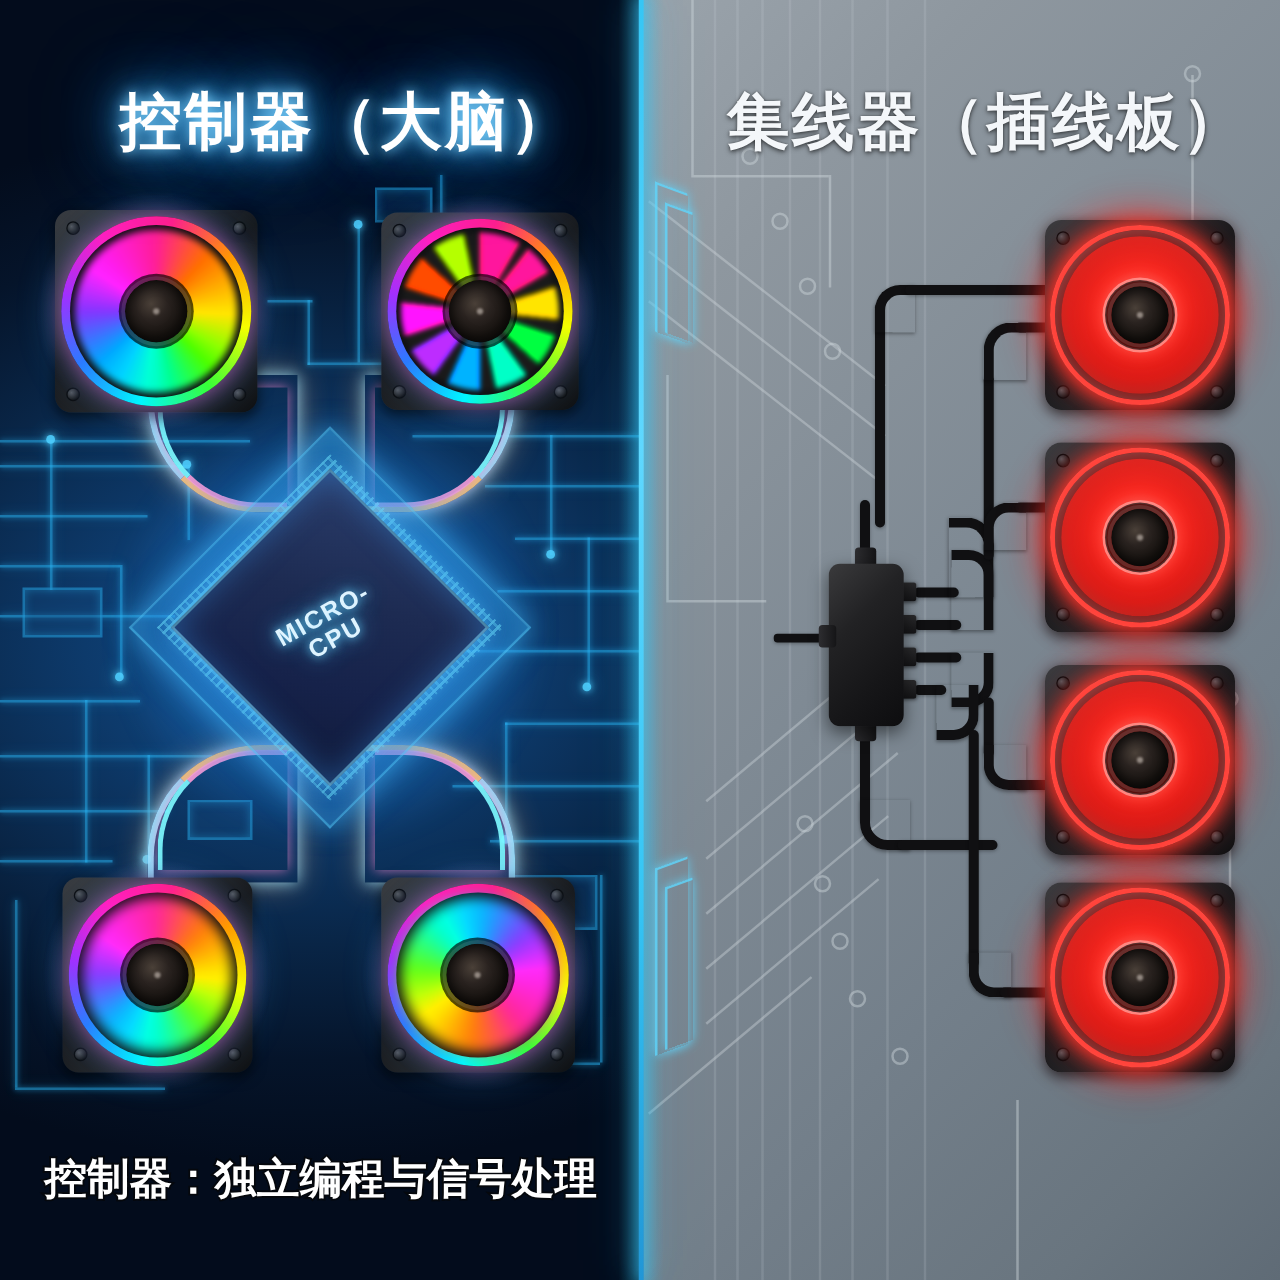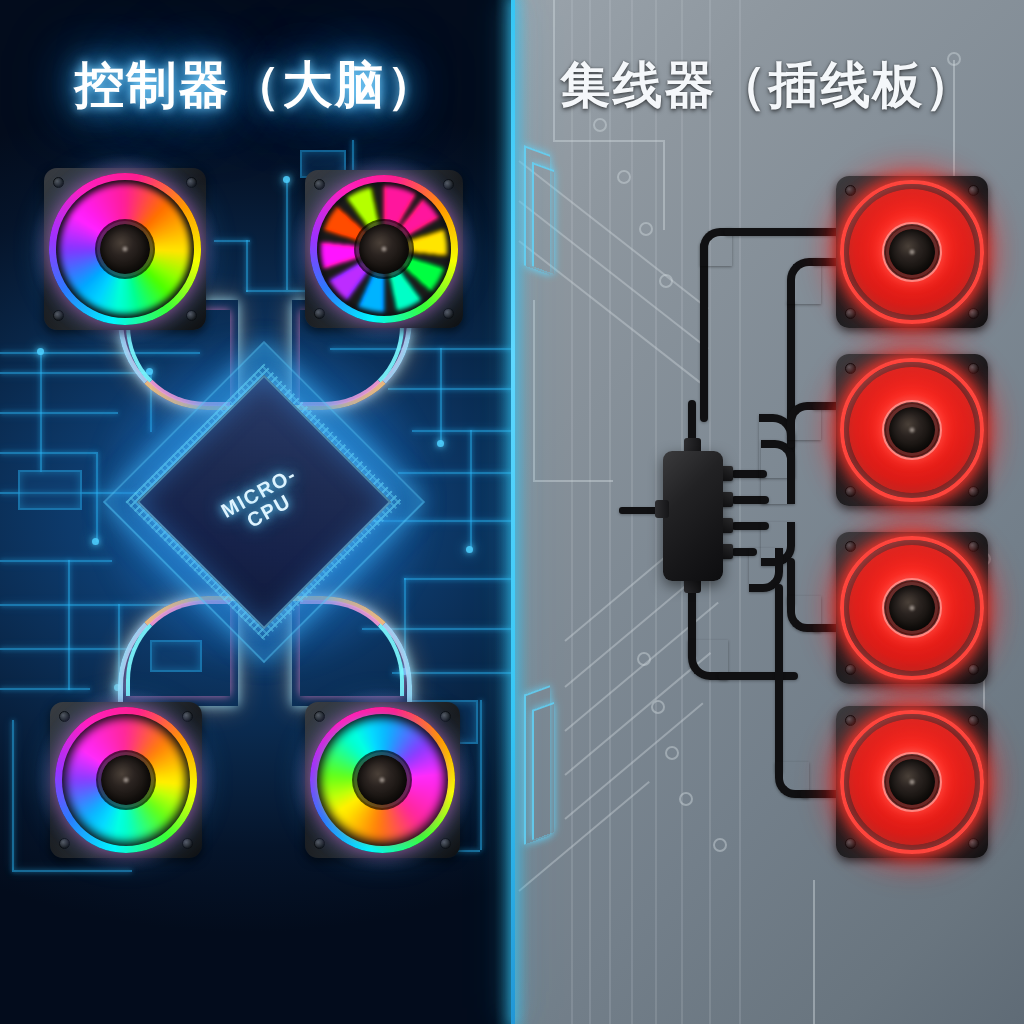--- a/index.html
+++ b/index.html
@@ -38,21 +38,21 @@
   
   #divider{position:absolute;left:511px;top:0;width:4px;height:1024px;
            background:linear-gradient(180deg,#35c6f5,#5fd8ff 35%,#35c6f5 70%,#2196d6);
            box-shadow:0 0 10px #35c6f5,0 0 26px rgba(53,198,245,.85),0 0 48px rgba(53,198,245,.45);z-index:40;}
   #divider-glow{position:absolute;left:495px;top:0;width:36px;height:1024px;z-index:39;
            background:linear-gradient(90deg,rgba(53,198,245,0),rgba(53,198,245,.35),rgba(53,198,245,0));}
   .dchev{position:absolute;border-left:2px solid #5fd8ff;border-top:2px solid #5fd8ff;opacity:.8;
          box-shadow:0 0 8px #5fd8ff;z-index:41;}
 
   
-  .title{position:absolute;top:52px;font-size:50px;font-weight:bold;letter-spacing:2px;white-space:nowrap;z-index:60;}
+  .title{position:absolute;top:64px;font-size:50px;font-weight:bold;letter-spacing:2px;white-space:nowrap;z-index:60;margin-left:21px;}
   #title-left{left:0;width:513px;text-align:center;color:#ffffff;
      text-shadow:0 0 10px #7fd4ff,0 0 26px #36a9f0,0 0 46px #1e7ed0,0 0 70px rgba(30,126,208,.7);}
   #title-right{left:513px;width:511px;text-align:center;color:#f4f7fa;
      text-shadow:0 2px 4px rgba(0,0,0,.55),0 0 2px rgba(0,0,0,.4);}
 
   
   .caption{position:absolute;top:920px;font-size:34px;font-weight:bold;white-space:nowrap;z-index:60;color:#fff;
      -webkit-text-stroke:3px #05080d;paint-order:stroke fill;}
   #caption-left{left:0;width:513px;text-align:center;}
   #caption-right{left:513px;width:511px;text-align:center;}
@@ -440,14 +440,15 @@
   <div id="divider-glow"></div>
   <div id="divider"></div>
   <div class="dchev" style="left:524px;top:150px;width:26px;height:120px;transform:skewY(20deg);"></div>
   <div class="dchev" style="left:532px;top:166px;width:22px;height:104px;transform:skewY(20deg);"></div>
   <div class="dchev" style="left:524px;top:690px;width:26px;height:150px;transform:skewY(-20deg);"></div>
   <div class="dchev" style="left:532px;top:706px;width:22px;height:130px;transform:skewY(-20deg);"></div>
 
   <div class="title" id="title-left">控制器（大脑）</div>
   <div class="title" id="title-right">集线器（插线板）</div>
 
+  <div class="caption" id="caption-left">控制器：独立编程与信号处理</div>
 
 </div>
 
 </body></html>

